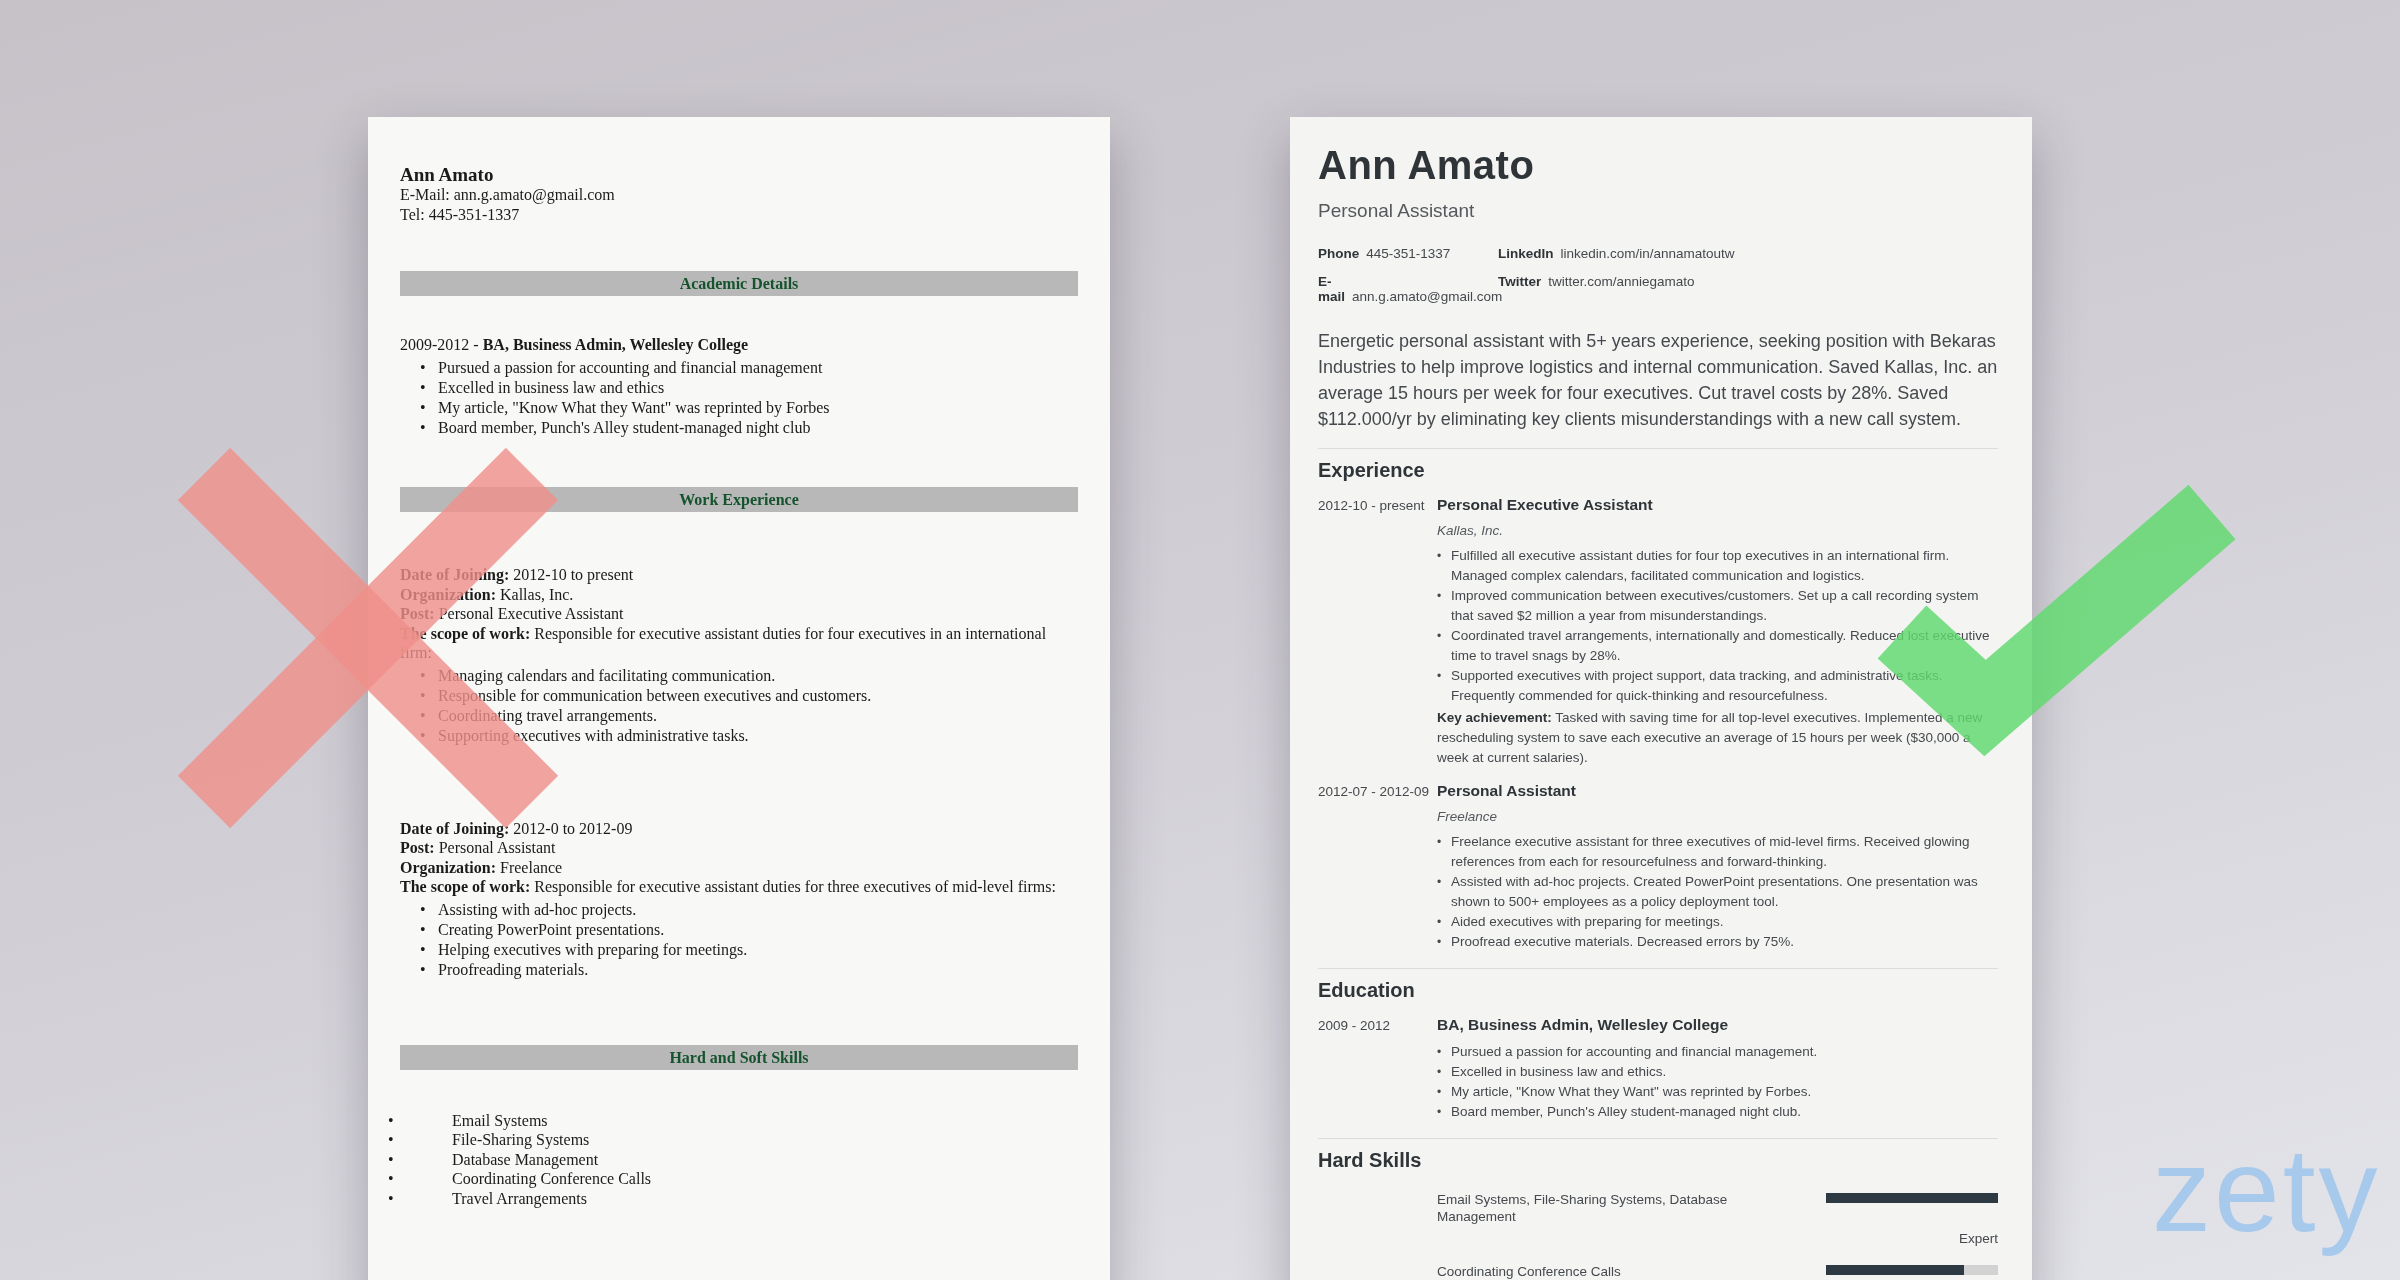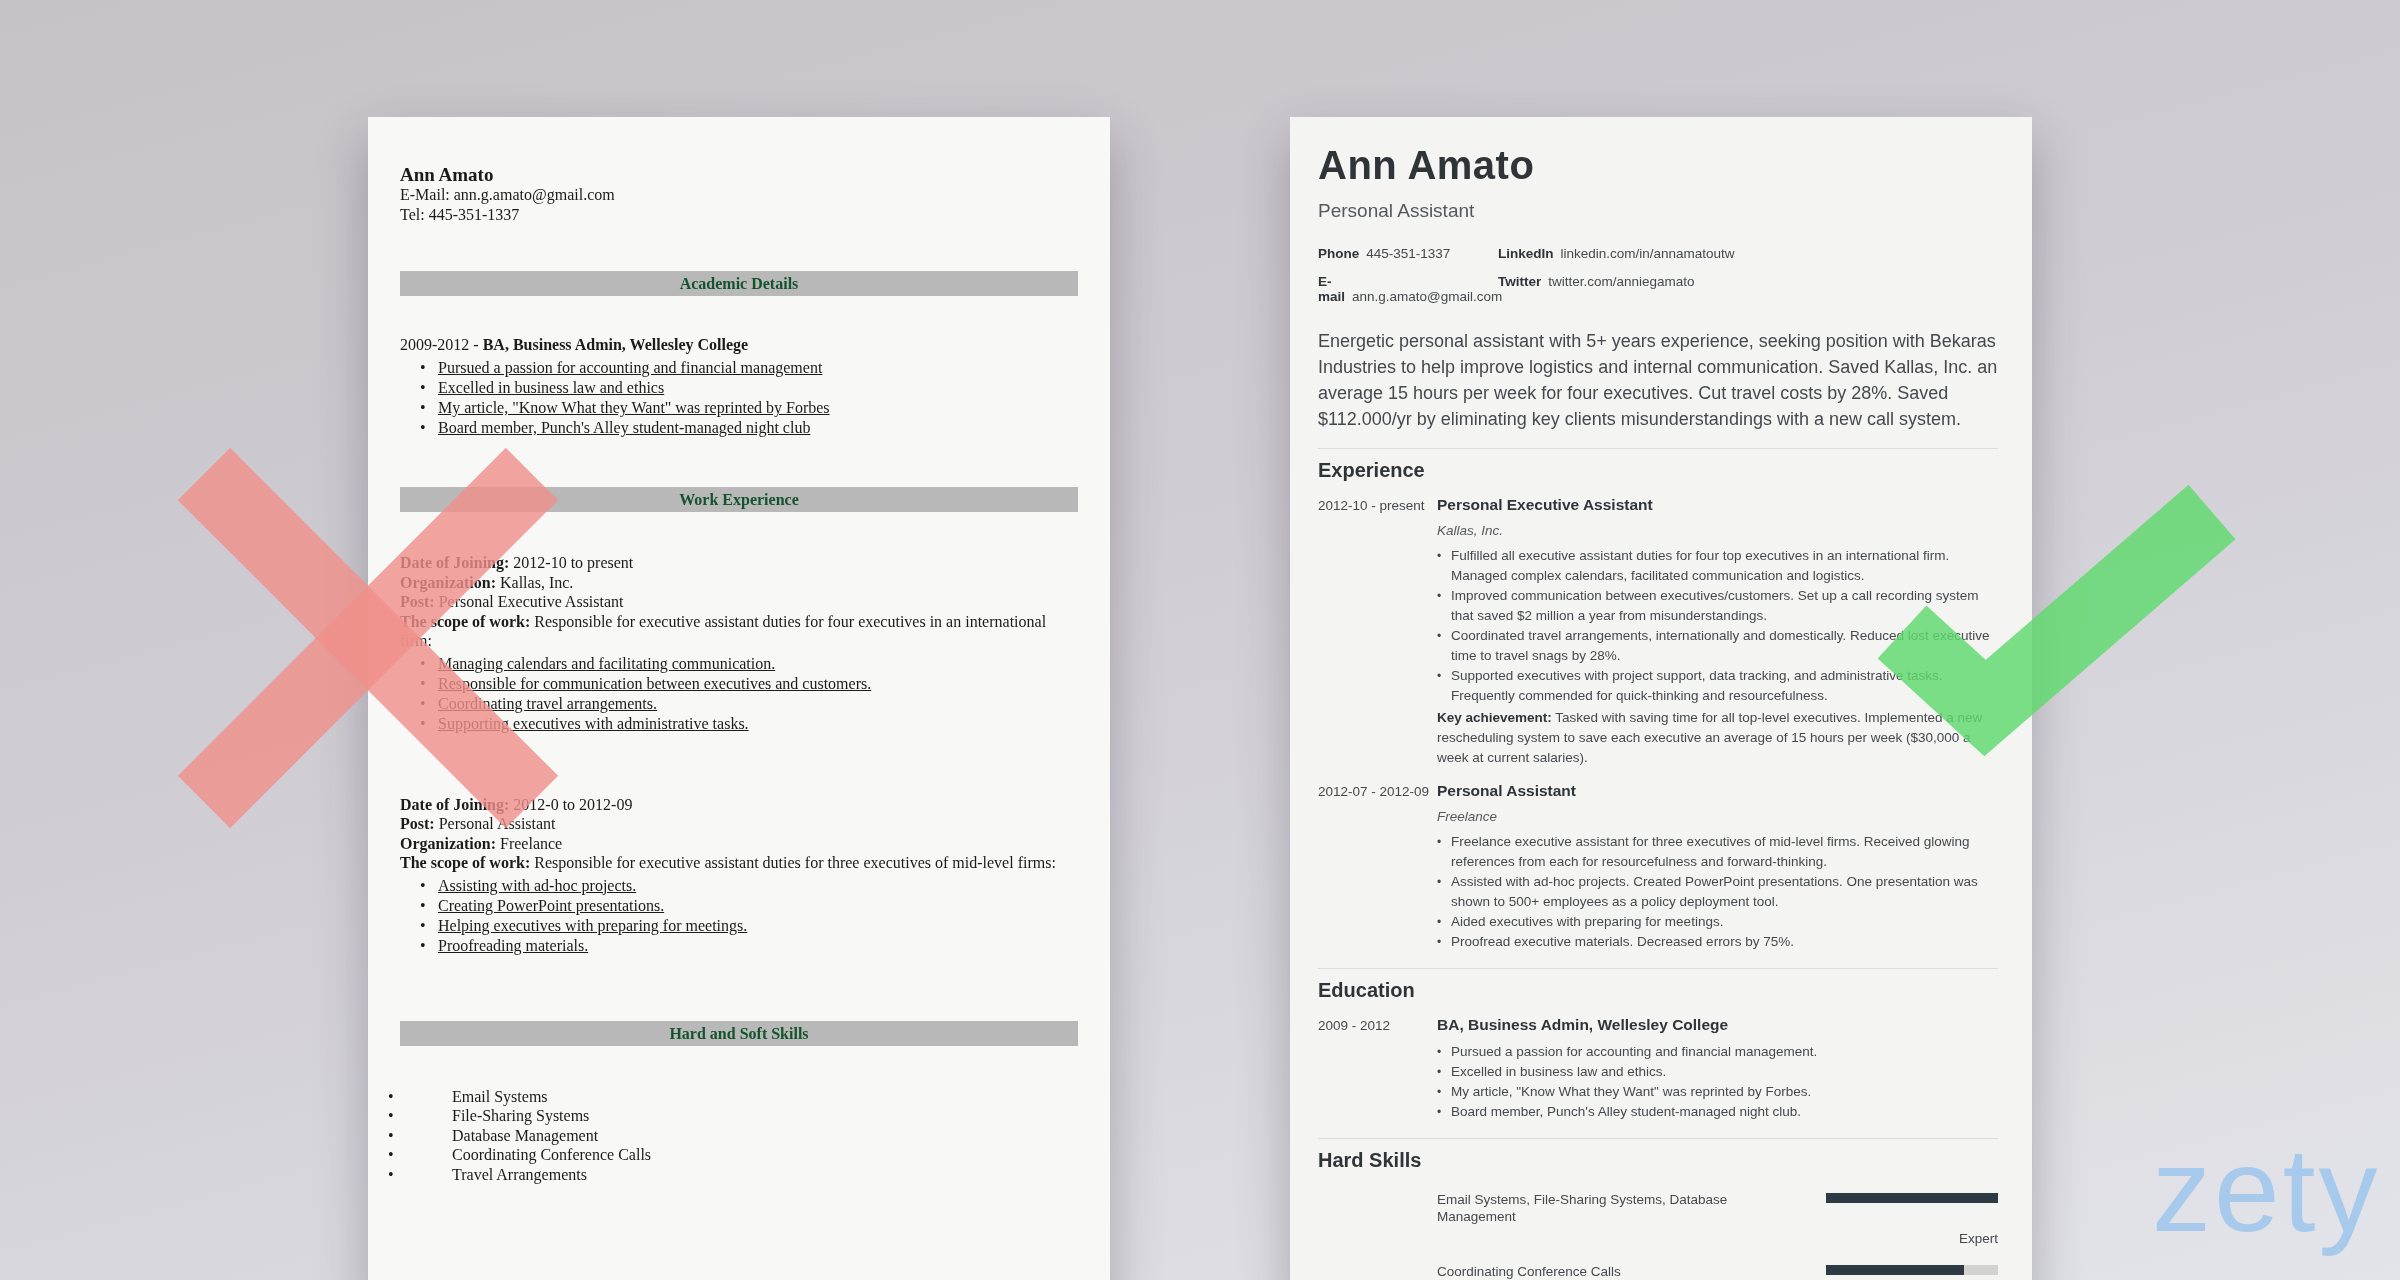--- a/index.html
+++ b/index.html
@@ -24,23 +24,23 @@
 
   
   .lp-inner{padding:48px 32px 0 32px;font-size:16px;line-height:20px;}
   .lp-name{font-size:19px;font-weight:bold;}
   .lp-contact div{line-height:20px;}
   .lp-bar{margin-top:46px;background:var(--bar_gray);height:25px;
     text-align:center;font-weight:bold;font-size:16px;line-height:25px;color:#14532d;}
   .lp-degree{margin-top:39px;}
   .lp-degree b{font-weight:bold;}
   ul.lp-bullets{list-style:none;margin-top:3px;}
-  ul.lp-bullets li{padding-left:38px;position:relative;line-height:20px;text-decoration:underline;}
+  ul.lp-bullets li{padding-left:38px;position:relative;line-height:20px;}
   ul.lp-bullets li::before{content:"•";position:absolute;left:20px;}
-  .lp-job{margin-top:4px;}
+  .lp-job{margin-top:16px;}
   .lp-job-fields{line-height:19.5px;}
   .lp-job-fields b{font-weight:bold;}
   .lp-gap-a{height:49px;} .lp-gap-b{height:37px;}
   ul.lp-skills{list-style:none;margin-top:41px;}
   ul.lp-skills li{padding-left:52px;position:relative;line-height:19.5px;}
   ul.lp-skills li::before{content:"•";position:absolute;left:-12px;}
 
   
   .rp-inner{padding:26px 34px 0 28px;font-size:13.5px;}
   .rp-name{font-size:40px;font-weight:bold;color:var(--sans_dark);letter-spacing:.5px;}

